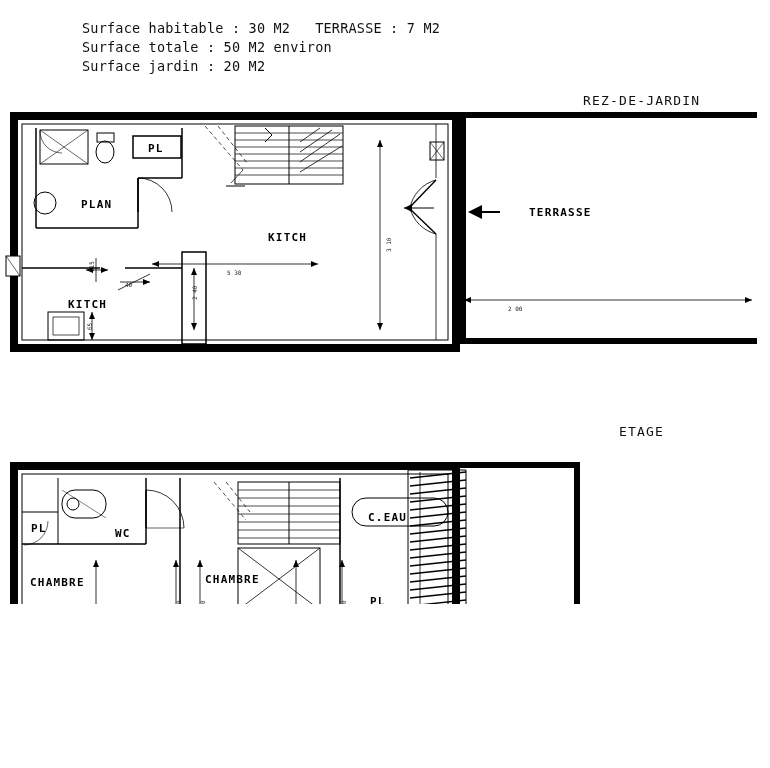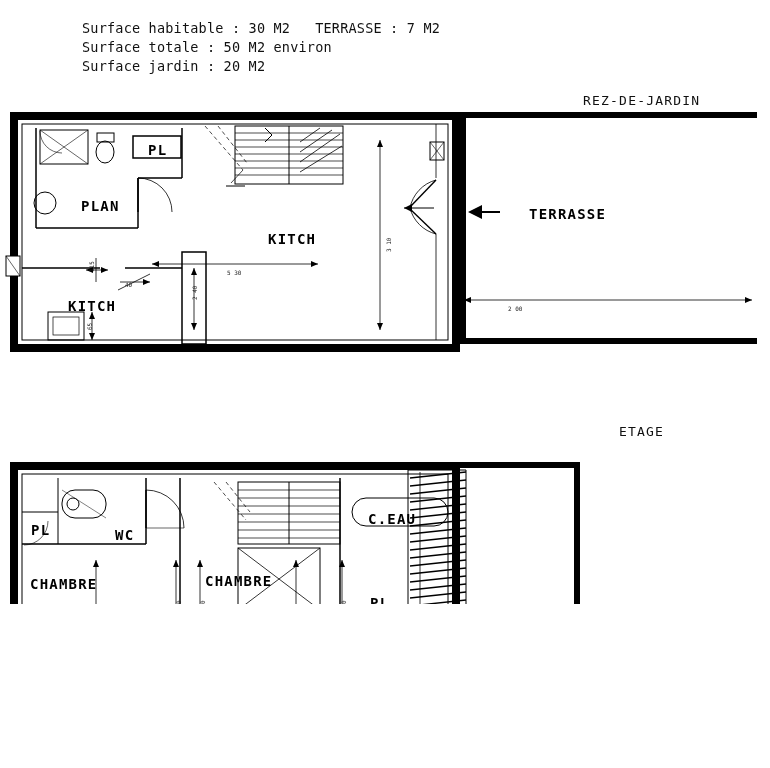--- a/index.html
+++ b/index.html
@@ -11,21 +11,21 @@
   .hdr-l1{left:82px;top:20px;}
   .hdr-l2{left:82px;top:39px;}
   .hdr-l3{left:82px;top:58px;}
   .lvl{position:absolute;font-family:"DejaVu Sans Mono","Liberation Mono",monospace;font-size:13px;letter-spacing:1.2px;color:#111;}
   .lvl-1{left:583px;top:58px;margin-top:35px;}
   .lvl-2{left:601px;top:424px;margin-left:18px;}
   .footer{position:absolute;left:0;top:740px;width:770px;text-align:center;font-family:"Liberation Sans",sans-serif;font-weight:bold;font-size:13px;letter-spacing:0.4px;color:#111;}
 
   
   .plan{position:absolute;}          
-  .lbl{position:absolute;font-family:"DejaVu Sans Mono","Liberation Mono",monospace;font-size:14px;letter-spacing:1.2px;color:#000;white-space:nowrap;}
+  .lbl{position:absolute;font-family:"DejaVu Sans Mono","Liberation Mono",monospace;font-size:11px;letter-spacing:1.2px;color:#000;white-space:nowrap;}
   .lbl-b{font-weight:bold;}
   .dim{position:absolute;font-family:"DejaVu Sans Mono","Liberation Mono",monospace;font-size:6px;color:#222;white-space:nowrap;}
   .dimv{position:absolute;font-family:"DejaVu Sans Mono","Liberation Mono",monospace;font-size:6px;color:#222;white-space:nowrap;transform-origin:0 0;transform:rotate(-90deg);}
   svg{position:absolute;left:0;top:0;overflow:visible;}
 </style>
 </head>
 <body>
 
 <div class="page">
 

